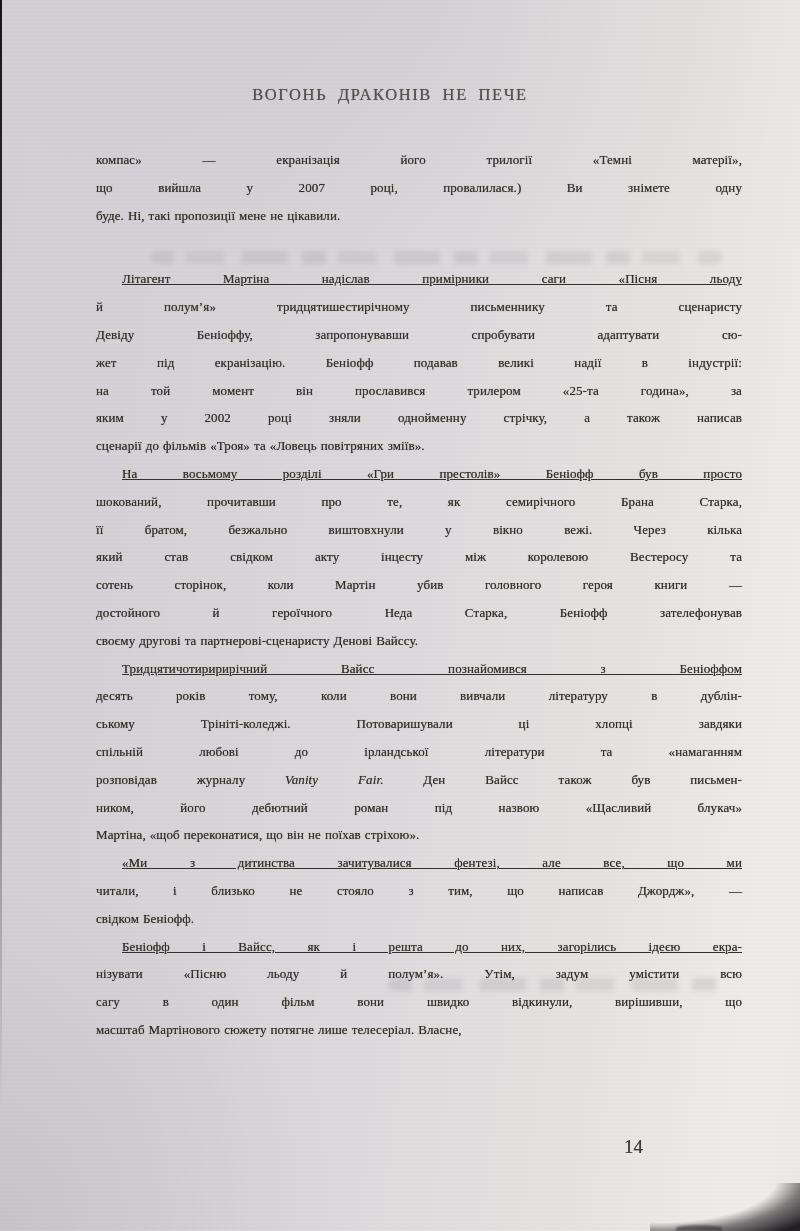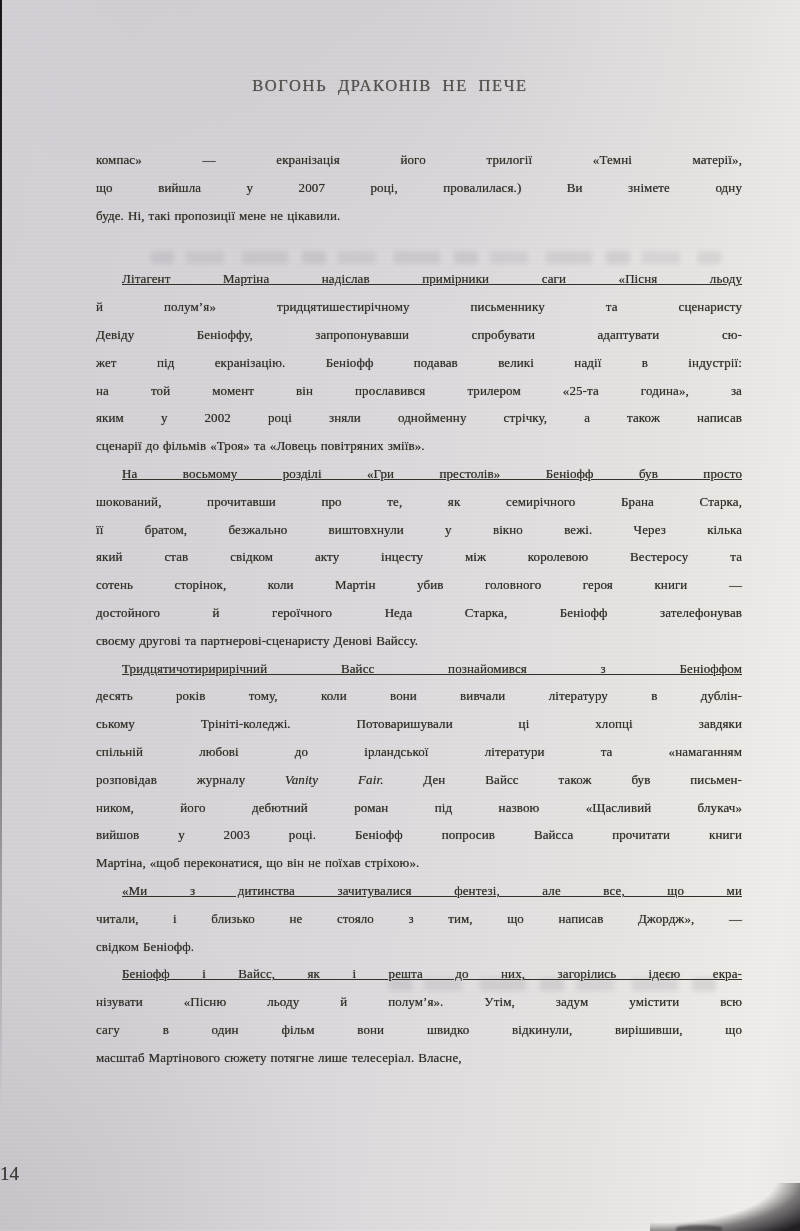--- a/index.html
+++ b/index.html
@@ -19,21 +19,21 @@
 
   .texture {
     position: absolute; inset: 0;
     background: repeating-linear-gradient(0deg,
       rgba(255,255,255,0.014) 0 2px, rgba(40,35,45,0.014) 2px 4px);
     pointer-events: none;
   }
 
   .running-head {
     position: absolute;
-    top: 76px; left: 0; width: 780px;
+    top: 85px; left: 0; width: 780px;
     text-align: center;
     font-size: 16.5px;
     letter-spacing: 1.6px;
     word-spacing: 5px;
     color: #55514e;
     text-shadow: 0 0 0.7px rgba(85,81,78,0.8);
   }
 
   .text-block {
     position: absolute;
@@ -50,22 +50,22 @@
   .para { margin: 0; }
   .para.spaced { margin-top: 36px; }
 
   .line { text-align: justify; text-align-last: justify; }
   .line.last { text-align-last: left; }
   .line.indent { padding-left: 26px; text-decoration: underline; }
   .line i { }
 
   .page-number {
     position: absolute;
-    top: 1163px; left: 0; width: 643px;
-    text-align: left;
+    top: 1136px; left: 0; width: 643px;
+    text-align: right;
     font-size: 19px;
     color: #3e3b37;
     text-shadow: 0 0 0.6px rgba(62,59,55,0.8);
   }
 
   
   .ghost {
     position: absolute;
     height: 13px;
     background: repeating-linear-gradient(90deg,
@@ -140,21 +140,20 @@
         <div class="line">достойного й героїчного Неда Старка, Беніофф зателефонував</div>
         <div class="line last">своєму другові та партнерові-сценаристу Денові Вайссу.</div>
       </div>
       <div class="para">
         <div class="line indent">Тридцятичотиририрічний Вайсс познайомився з Беніоффом</div>
         <div class="line">десять років тому, коли вони вивчали літературу в дублін-</div>
         <div class="line">ському Трініті-коледжі. Потоваришували ці хлопці завдяки</div>
         <div class="line">спільній любові до ірландської літератури та «намаганням</div>
         <div class="line">розповідав журналу <i>Vanity Fair.</i> Ден Вайсс також був письмен-</div>
         <div class="line">ником, його дебютний роман під назвою «Щасливий блукач»</div>
-        <div class="line">вийшов у 2003 році. Беніофф попросив Вайсса прочитати книги</div>
         <div class="line last">Мартіна, «щоб переконатися, що він не поїхав стріхою».</div>
       </div>
       <div class="para">
         <div class="line indent">«Ми з дитинства зачитувалися фентезі, але все, що ми</div>
         <div class="line">читали, і близько не стояло з тим, що написав Джордж», —</div>
         <div class="line last">свідком Беніофф.</div>
       </div>
       <div class="para">
         <div class="line indent">Беніофф і Вайсс, як і решта до них, загорілись ідеєю екра-</div>
         <div class="line">нізувати «Пісню льоду й полум’я». Утім, задум умістити всю</div>

